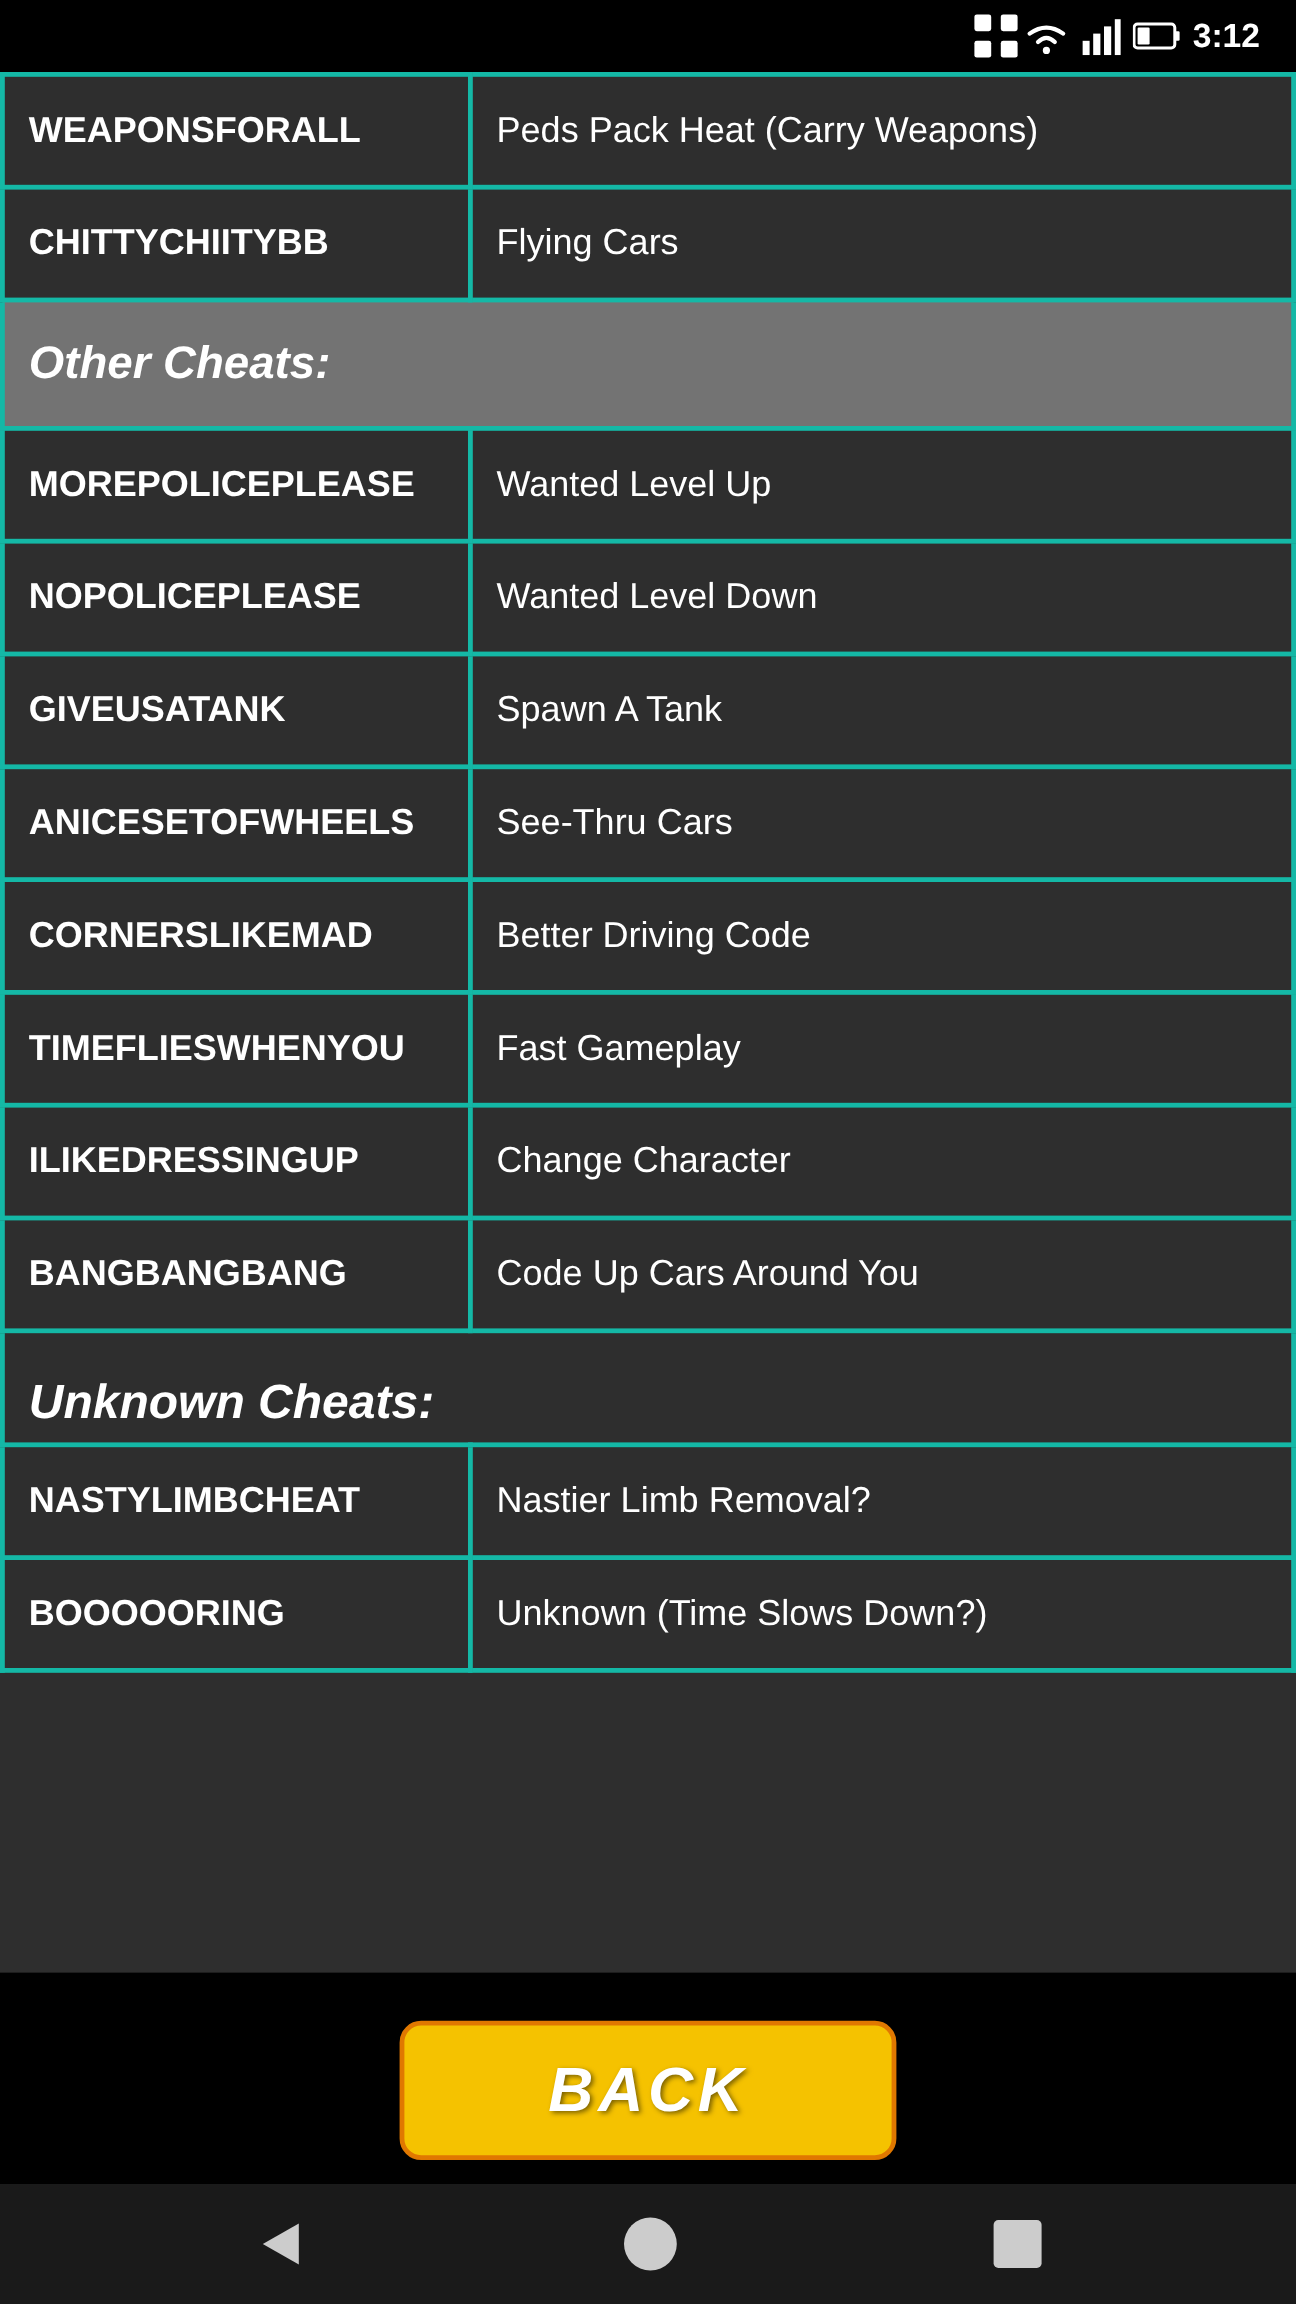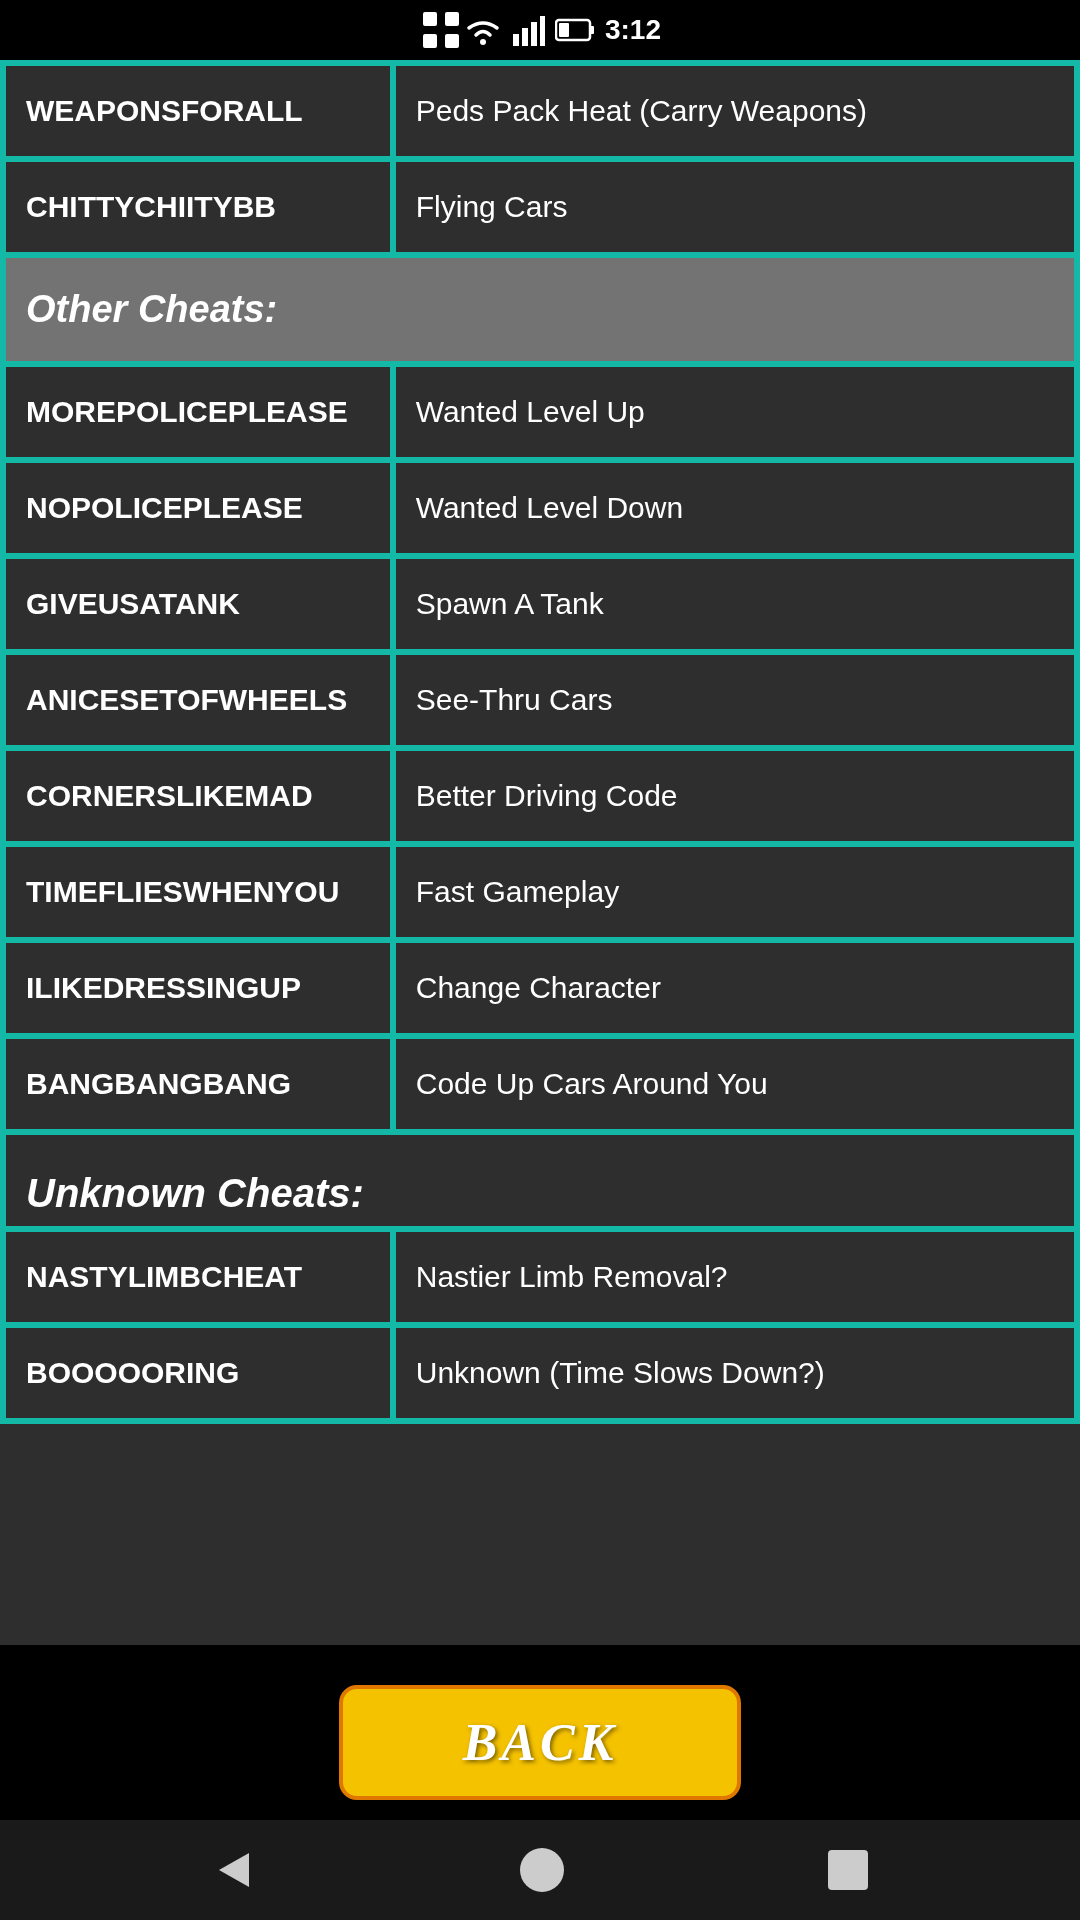--- a/index.html
+++ b/index.html
@@ -13,21 +13,21 @@
       display: flex;
       flex-direction: column;
     }
 
     
     .status-bar {
       background: #000;
       height: 60px;
       display: flex;
       align-items: center;
-      justify-content: center;
+      justify-content: flex-end;
       padding: 0 30px;
     }
     .status-bar-left {
       display: flex;
       align-items: center;
     }
     .status-bar-right {
       display: flex;
       align-items: center;
       gap: 10px;
@@ -47,21 +47,21 @@
     
     table {
       width: 100%;
       border-collapse: collapse;
     }
 
     td {
       padding: 28px 20px;
       font-size: 30px;
       color: #fff;
-      border: 6px solid #14b8a6;
+      border: 4px solid #14b8a6;
       vertical-align: middle;
     }
 
     td:first-child {
       width: 390px;
       font-weight: bold;
     }
 
     td:last-child {
       width: 690px;
@@ -103,21 +103,20 @@
       border-radius: 18px;
       padding: 24px 120px;
       font-size: 52px;
       font-weight: 900;
       color: #fff;
       letter-spacing: 4px;
       cursor: pointer;
       font-style: italic;
       text-shadow: 2px 2px 4px rgba(0,0,0,0.5);
       box-shadow: 0 4px 8px rgba(0,0,0,0.6);
-      font-family: Liberation Serif, serif;
     }
 
     
     .nav-bar {
       background: #1a1a1a;
       height: 100px;
       display: flex;
       align-items: center;
       justify-content: space-around;
       padding: 0 80px;

